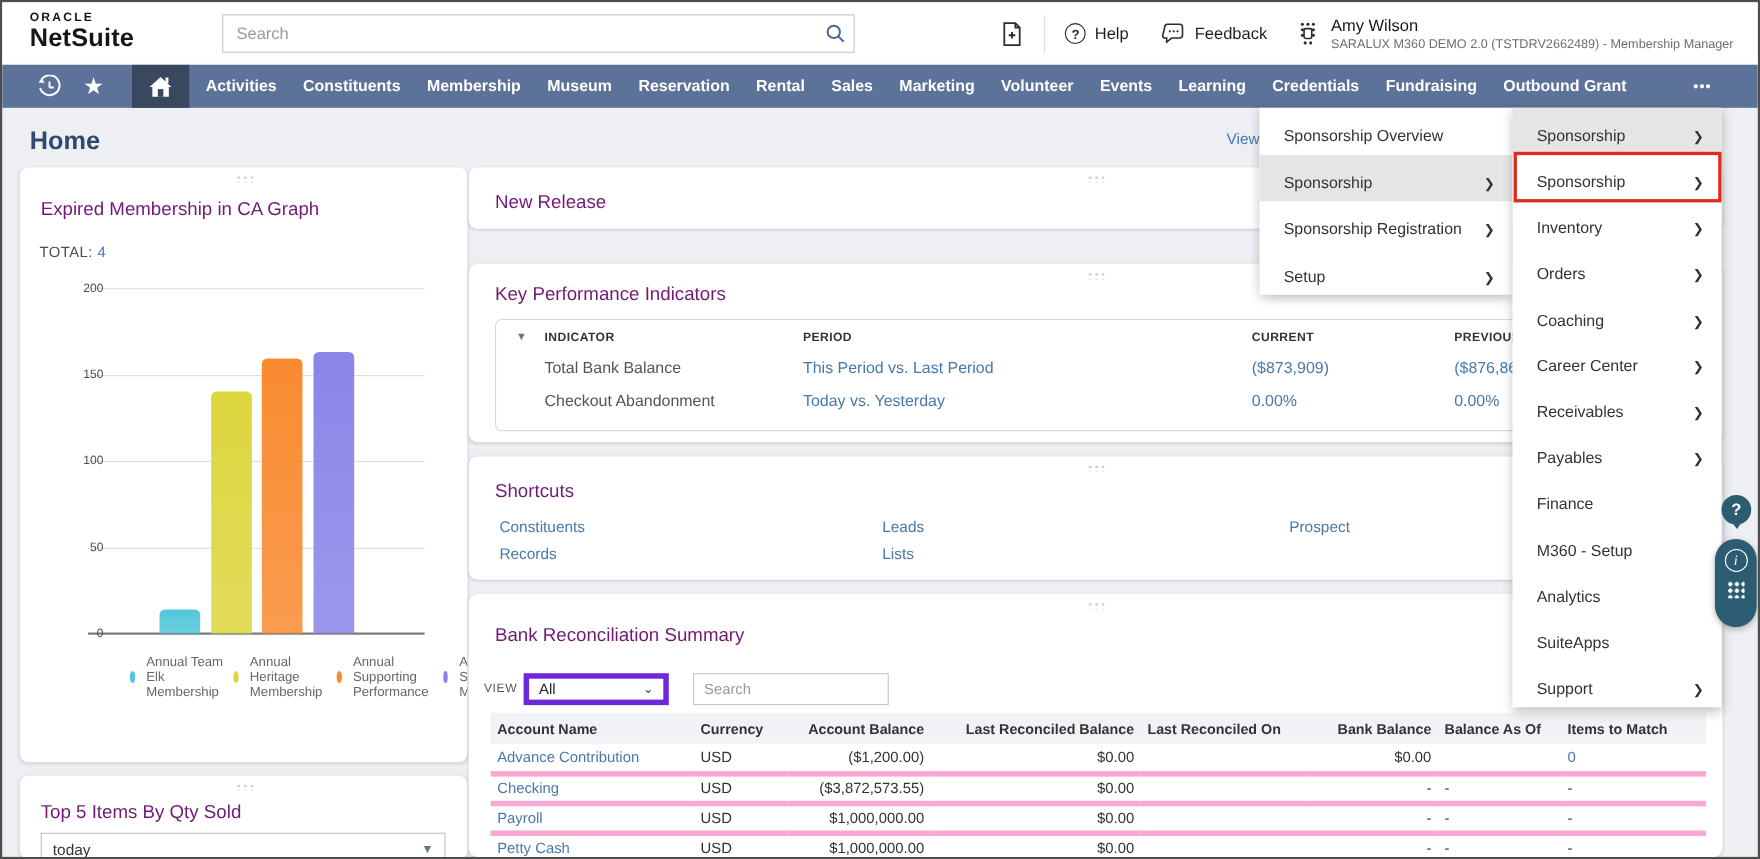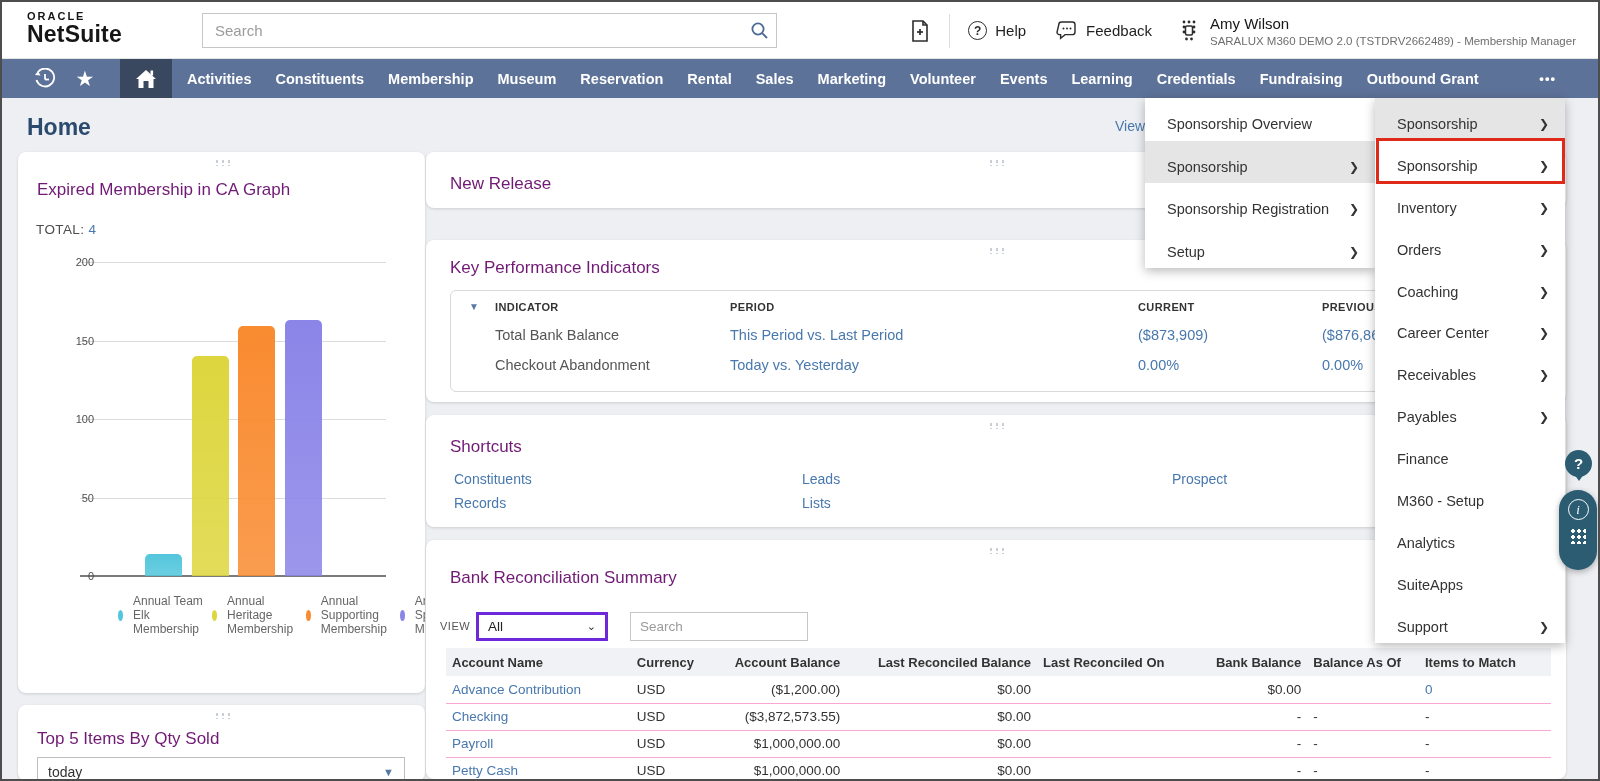--- a/index.html
+++ b/index.html
@@ -79,27 +79,27 @@
   .kpi-ind { color:#555; }
   .kpi-blue { color:#4878ad; }
 
   #shortcuts { left:424px; top:413px; width:1140px; height:112px; }
   #shortcuts .ptitle { position:absolute; left:24px; top:22px; }
   .sc-link { position:absolute; font-size:14px; }
 
   #bank { left:424px; top:538px; width:1140px; height:239px; }
   #bank .ptitle { position:absolute; left:24px; top:28px; }
   .viewlab { position:absolute; left:14px; top:80px; font-size:11px; color:#555; letter-spacing:.5px; }
-  .bselect { position:absolute; left:50px; top:72px; width:132px; height:29px; border:3px solid #6d28d9; display:flex; align-items:center; justify-content:space-between; padding:0 9px; font-size:13.5px; color:#222; background:#fff; }
+  .bselect { position:absolute; left:50px; top:72px; width:132px; height:29px; border:5px solid #6d28d9; display:flex; align-items:center; justify-content:space-between; padding:0 9px; font-size:13.5px; color:#222; background:#fff; }
   .bselect .chev { font-size:11px; color:#333; }
   .bsearch { position:absolute; left:204px; top:72px; width:178px; height:29px; border:1px solid #c6c6c6; font-size:13.5px; color:#333; padding:0 9px; font-family:"Liberation Sans",sans-serif; outline:none; }
   .bsearch::placeholder { color:#9b9b9b; }
   .btable { position:absolute; left:20px; top:108px; width:1105px; font-size:13.5px; color:#333; border-collapse:collapse; table-layout:fixed; }
   .btable th { background:#f1f2f5; font-weight:700; color:#333; font-size:13px; height:28px; text-align:left; padding:0 6px; white-space:nowrap; }
-  .btable td { height:27px; border-bottom:1px solid #f9a8d4; padding:0 6px; white-space:nowrap; }
+  .btable td { height:27px; border-bottom:5px solid #f9a8d4; padding:0 6px; white-space:nowrap; }
   .num { text-align:right; }
   .btable th.num { text-align:right; }
 
   
   .menu { position:absolute; background:#fff; box-shadow:0 3px 10px rgba(0,0,0,.28); z-index:40; }
   #menuL { left:1143px; top:96px; width:230px; height:170px; }
   #menuR { left:1373px; top:96px; width:190px; height:545px; z-index:41; }
   .mitem { display:flex; align-items:center; justify-content:space-between; padding:10px 16px 0 22px; font-size:14.5px; color:#333; cursor:pointer; }
   #menuL .mitem { height:42.5px; }
   #menuR .mitem { height:41.9px; }
@@ -245,21 +245,21 @@
       <div class="legrow">
           <span class="legdot" style="background: rgb(83, 198, 220);"></span>
           <span class="leglab">Annual Team Elk Membership</span>
         </div>
       <div class="legrow">
           <span class="legdot" style="background: rgb(221, 214, 62);"></span>
           <span class="leglab">Annual Heritage Membership</span>
         </div>
       <div class="legrow">
           <span class="legdot" style="background: rgb(249, 139, 48);"></span>
-          <span class="leglab">Annual Supporting Membership</span>
+          <span class="leglab">Annual Supporting Performance</span>
         </div>
       <div class="legrow">
           <span class="legdot" style="background: rgb(139, 133, 232);"></span>
           <span class="leglab">Annual Sportsman Membership</span>
         </div>
     </div>
   </div>
 
   <div class="panel" id="top5">
     <span class="drag"></span>

